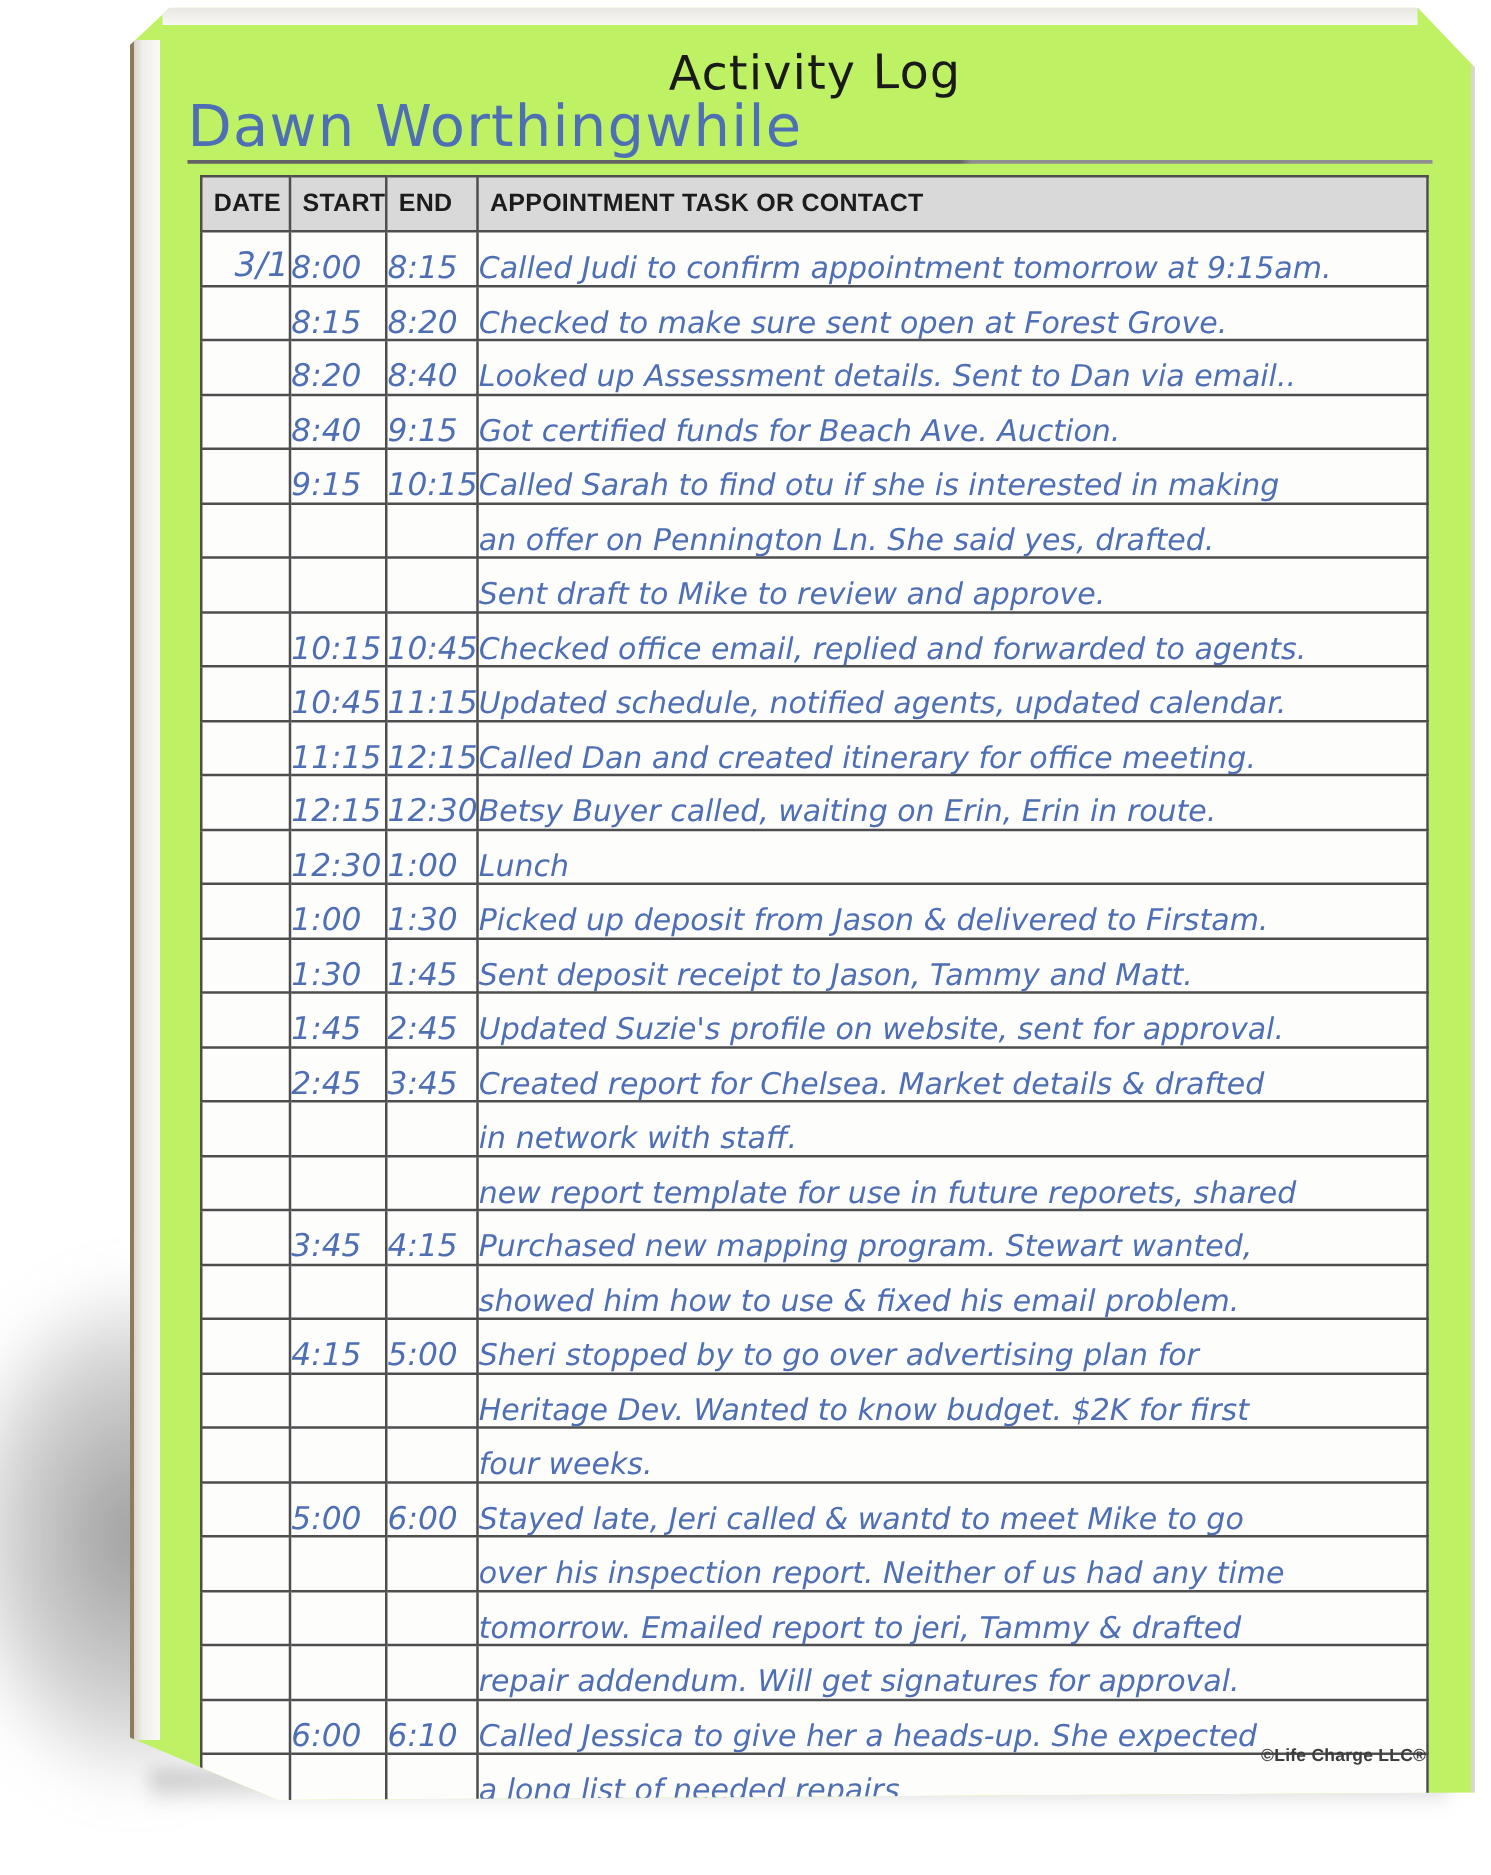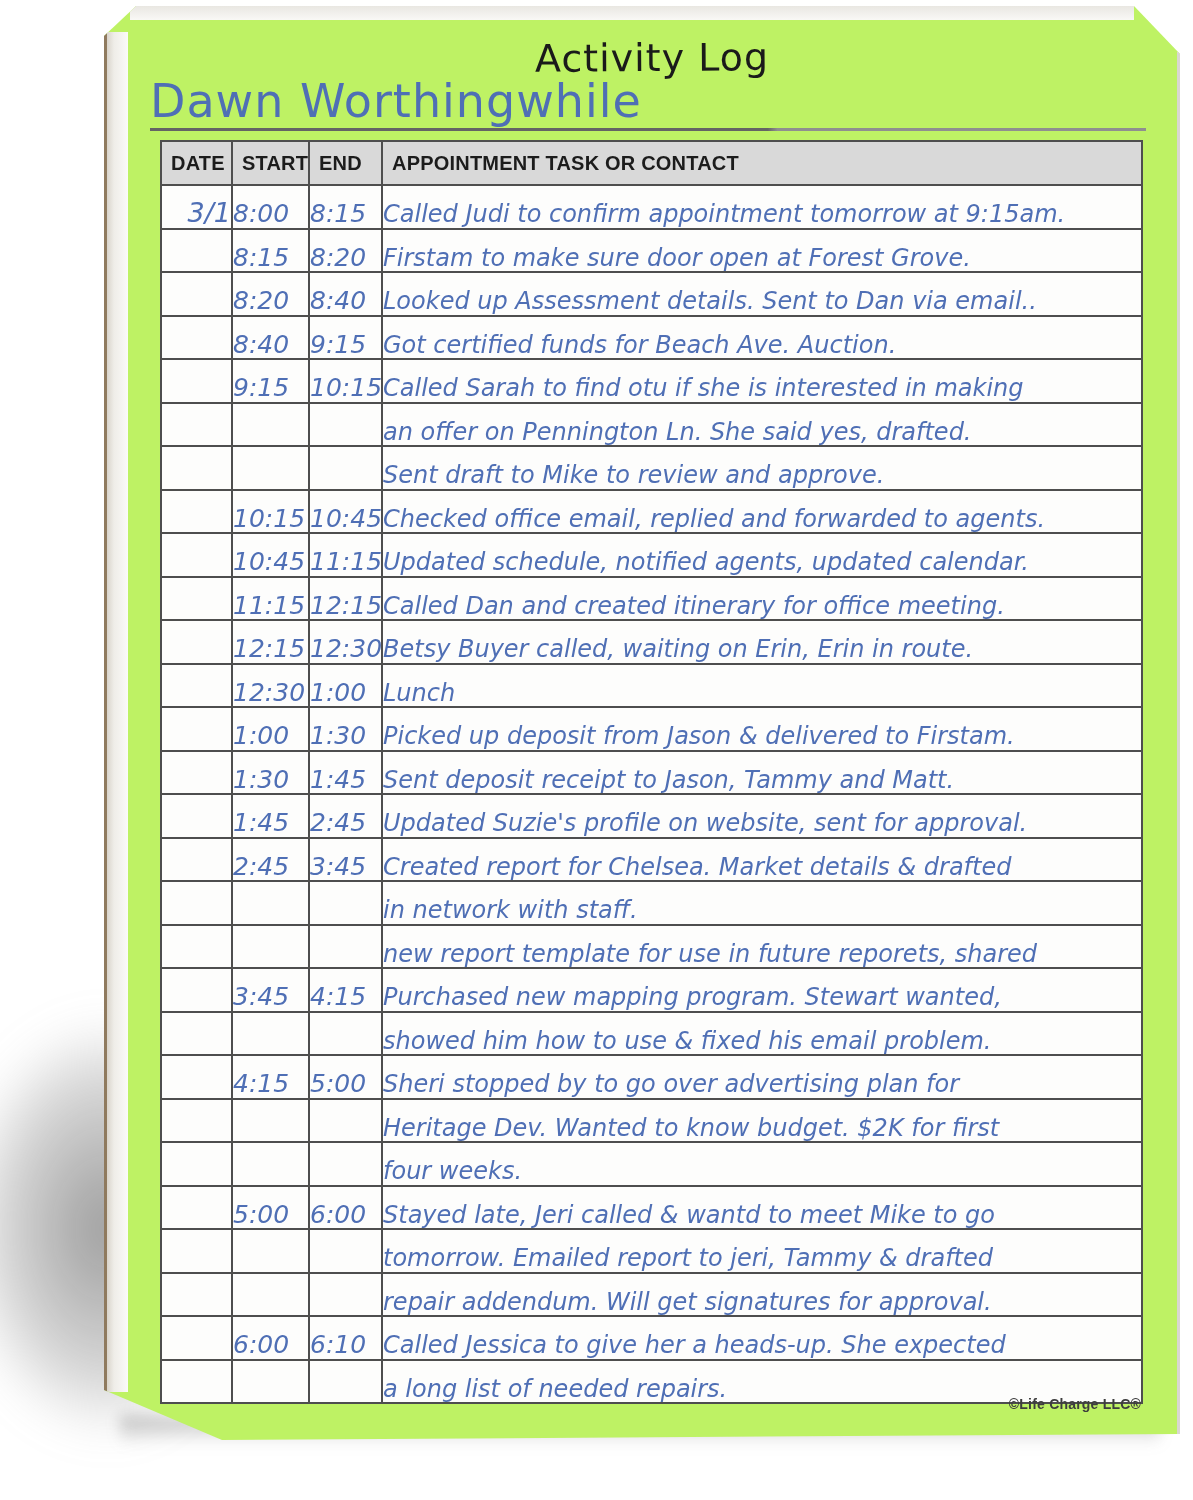--- a/index.html
+++ b/index.html
@@ -130,21 +130,21 @@
             <tr>
               <td class="c-date">3/1</td>
               <td class="c-start">8:00</td>
               <td class="c-end">8:15</td>
               <td class="c-task">Called Judi to confirm appointment tomorrow at 9:15am.</td>
             </tr>
             <tr>
               <td class="c-date"></td>
               <td class="c-start">8:15</td>
               <td class="c-end">8:20</td>
-              <td class="c-task">Firstam to make sure door open at Forest Grove.</td>
+              <td class="c-task">Checked to make sure sent open at Forest Grove.</td>
             </tr>
             <tr>
               <td class="c-date"></td>
               <td class="c-start">8:20</td>
               <td class="c-end">8:40</td>
               <td class="c-task">Looked up Assessment details.  Sent to Dan via email..</td>
             </tr>
             <tr>
               <td class="c-date"></td>
               <td class="c-start">8:40</td>
@@ -263,20 +263,26 @@
               <td class="c-date"></td>
               <td class="c-start"></td>
               <td class="c-end"></td>
               <td class="c-task">four weeks.</td>
             </tr>
             <tr>
               <td class="c-date"></td>
               <td class="c-start">5:00</td>
               <td class="c-end">6:00</td>
               <td class="c-task">Stayed late, Jeri called &amp; wantd to meet Mike to go</td>
+            </tr>
+            <tr>
+              <td class="c-date"></td>
+              <td class="c-start"></td>
+              <td class="c-end"></td>
+              <td class="c-task">over his inspection report.  Neither of us had any time</td>
             </tr>
             <tr>
               <td class="c-date"></td>
               <td class="c-start"></td>
               <td class="c-end"></td>
               <td class="c-task">tomorrow.  Emailed report to jeri, Tammy &amp; drafted</td>
             </tr>
             <tr>
               <td class="c-date"></td>
               <td class="c-start"></td>

